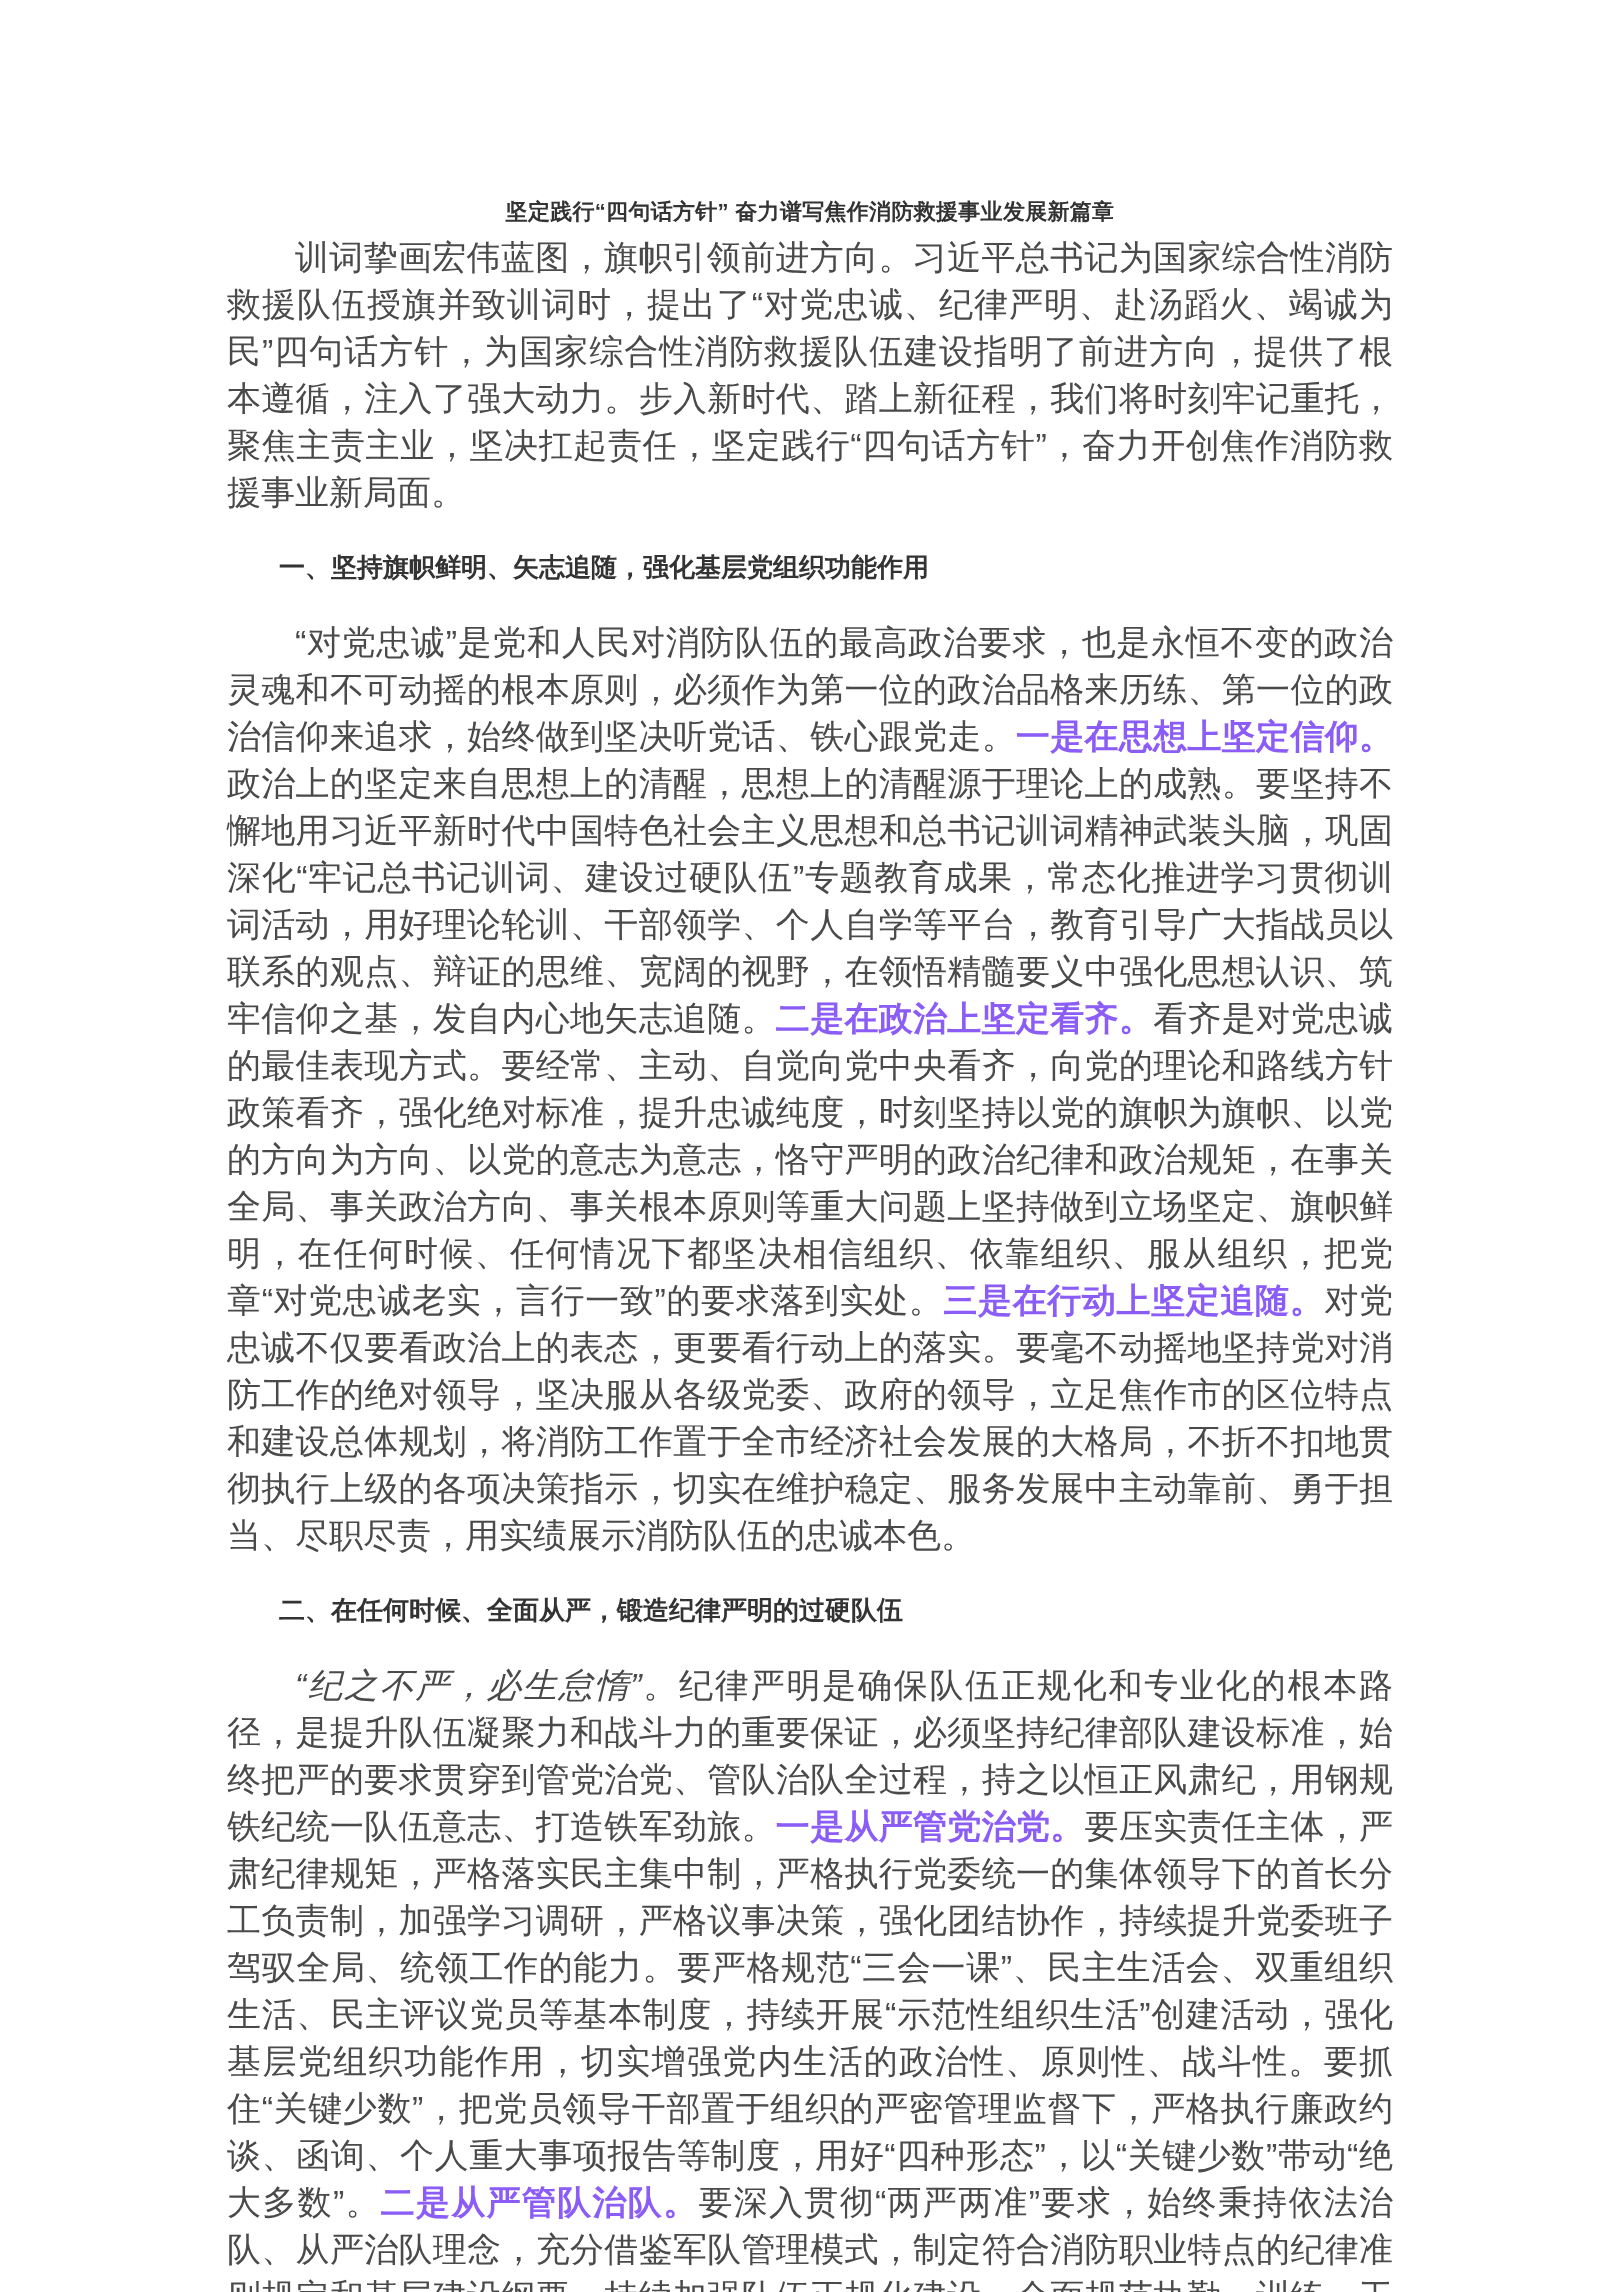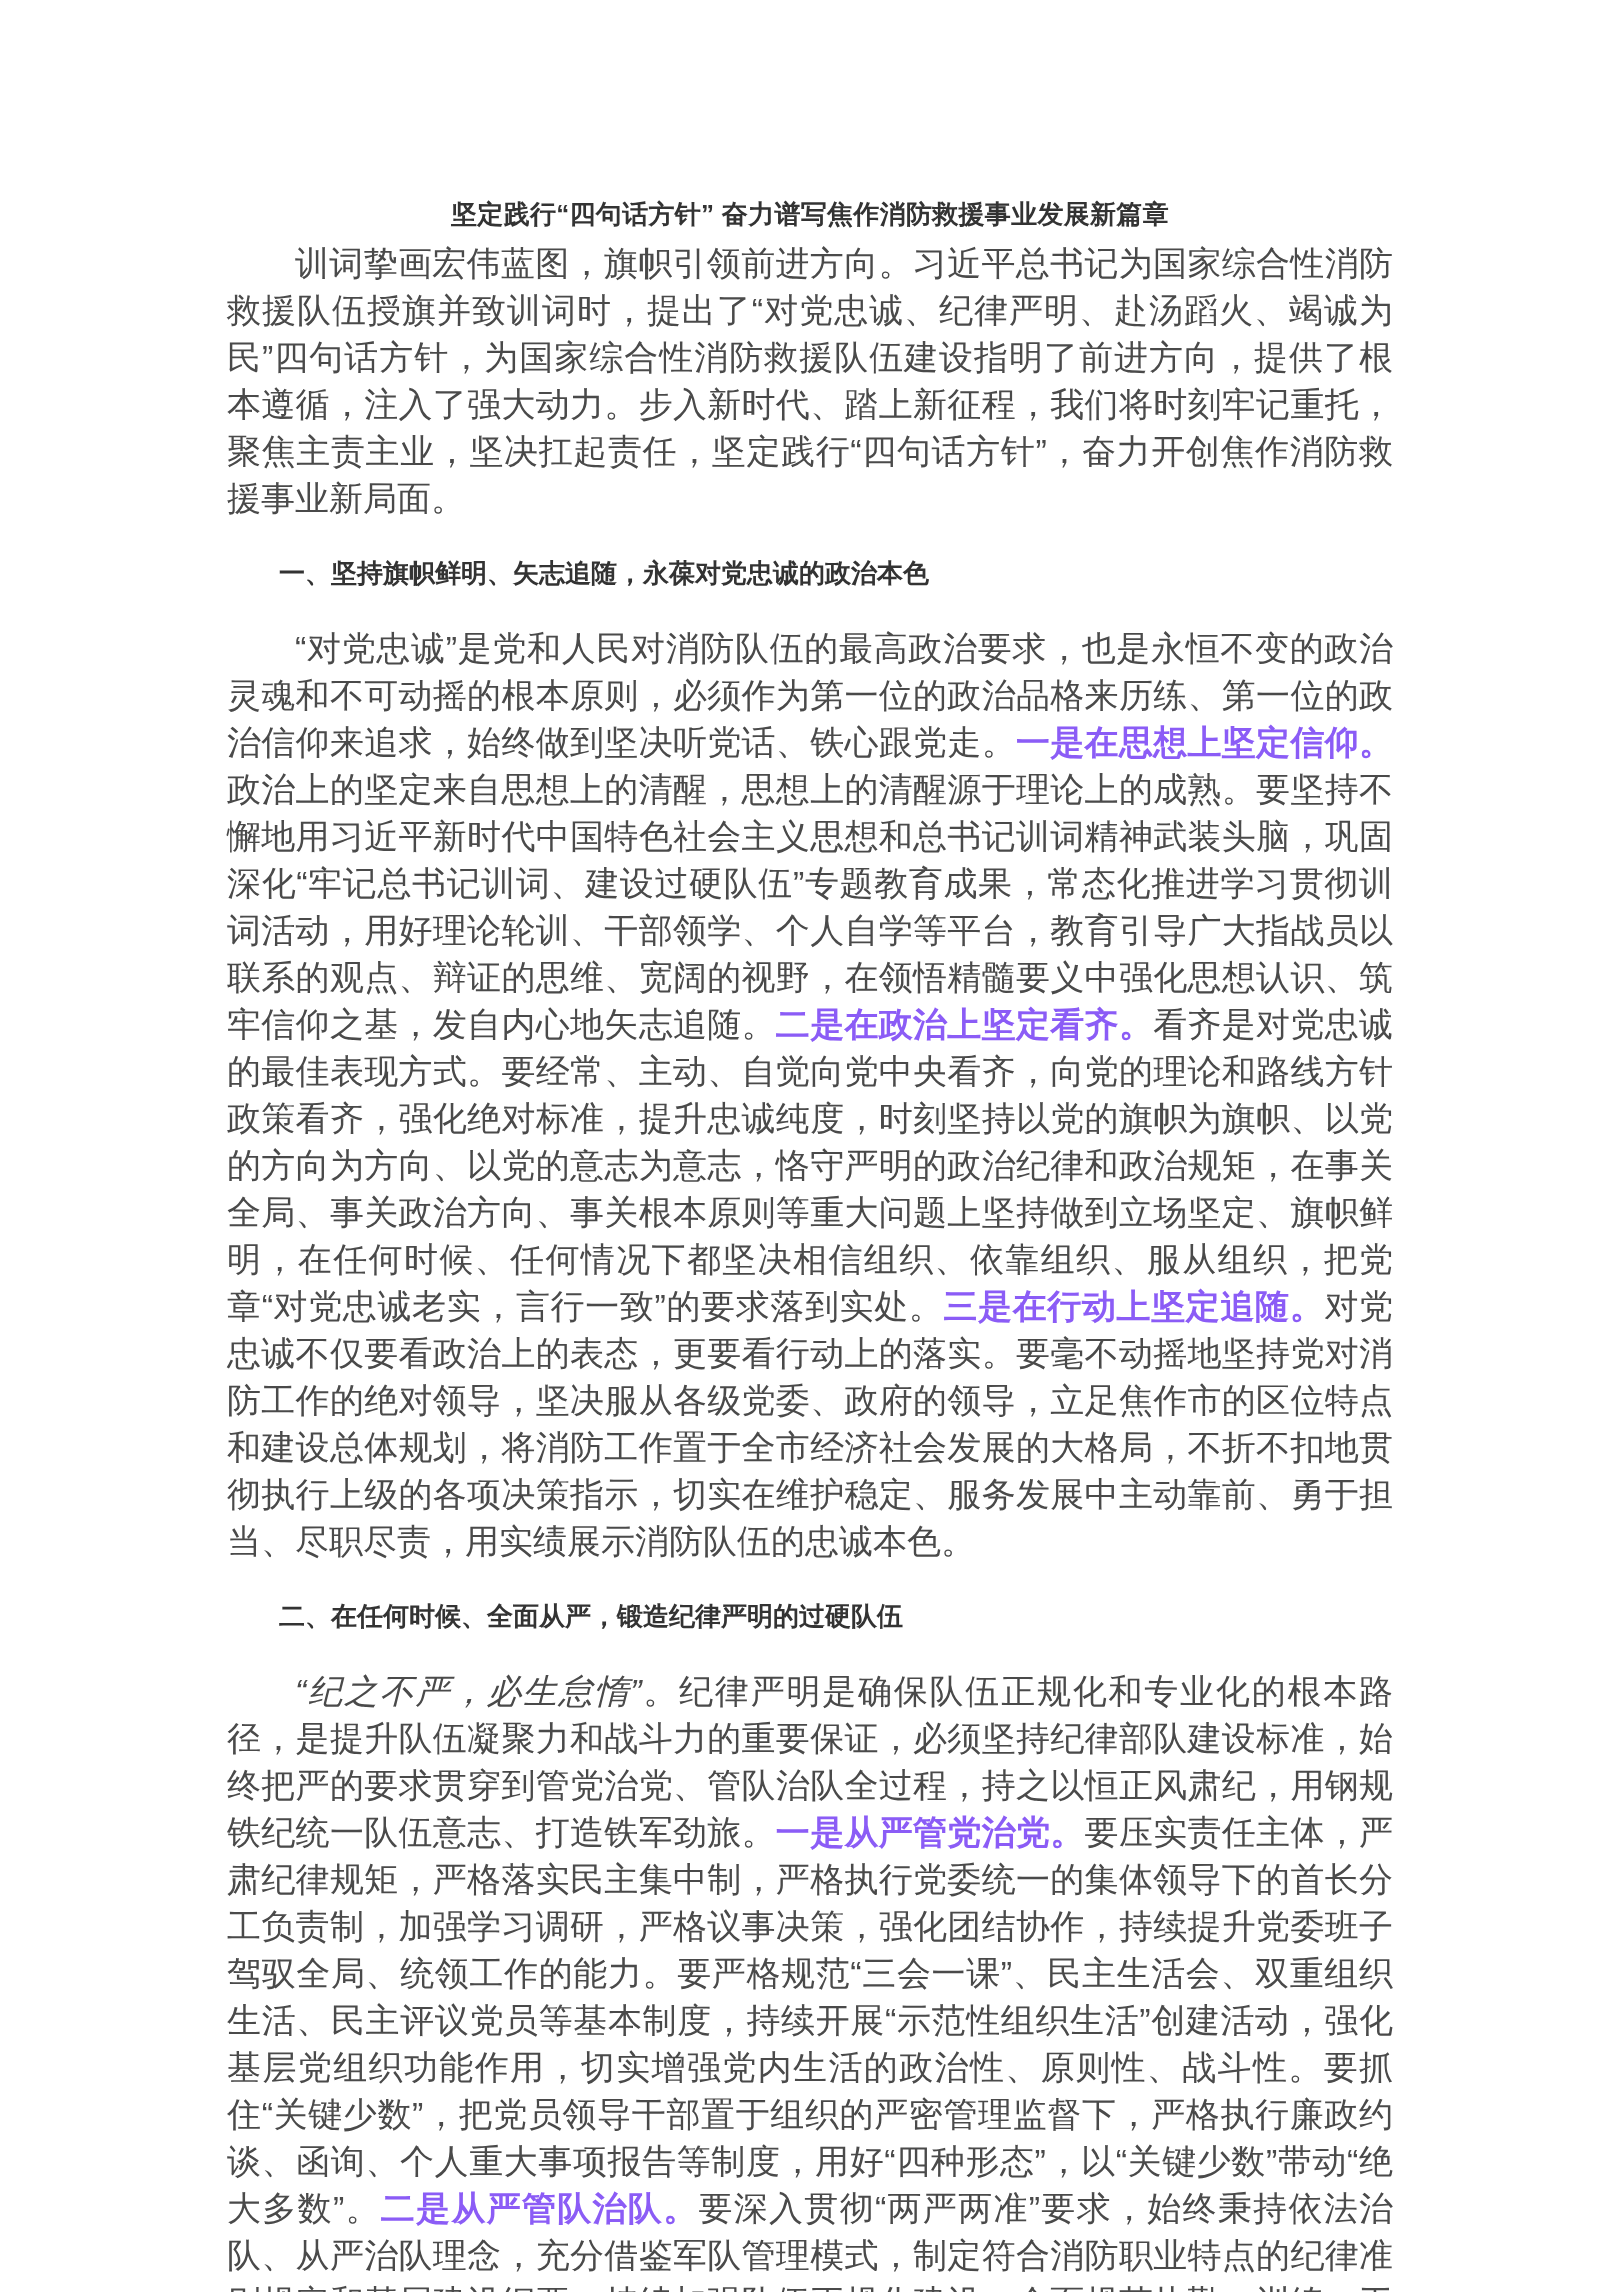--- a/index.html
+++ b/index.html
@@ -27,21 +27,21 @@
     height: 2293px;
     background: #ffffff;
   }
   .content {
     position: absolute;
     left: 227px;
     top: 196px;
     width: 1166px;
   }
   .doc-title {
-    font-size: 26px;
+    font-size: 22px;
     font-weight: bold;
     color: #333333;
     text-align: center;
     line-height: 1.45;
     letter-spacing: 0.3px;
     margin: 0 0 5.9px 0;
     font-family: "Liberation Sans", "DejaVu Sans", sans-serif;
   }
   p.body-para {
     font-size: 34px;
@@ -76,21 +76,21 @@
 <body>
 
 <div class="page">
   <div class="sheet">
     <div class="content">
 
       <h1 class="doc-title">坚定践行“四句话方针” 奋力谱写焦作消防救援事业发展新篇章</h1>
 
       <p class="body-para">训词挚画宏伟蓝图，旗帜引领前进方向。习近平总书记为国家综合性消防救援队伍授旗并致训词时，提出了“对党忠诚、纪律严明、赴汤蹈火、竭诚为民”四句话方针，为国家综合性消防救援队伍建设指明了前进方向，提供了根本遵循，注入了强大动力。步入新时代、踏上新征程，我们将时刻牢记重托，聚焦主责主业，坚决扛起责任，坚定践行“四句话方针”，奋力开创焦作消防救援事业新局面。</p>
 
-      <h2 class="section-heading">一、坚持旗帜鲜明、矢志追随，永葆对党忠诚的政治本色</h2>
+      <h2 class="section-heading">一、坚持旗帜鲜明、矢志追随，强化基层党组织功能作用</h2>
 
       <p class="body-para"><span>“对党忠诚”是党和人民对消防队伍的最高政治要求，也是永恒不变的政治灵魂和不可动摇的根本原则，必须作为第一位的政治品格来历练、第一位的政治信仰来追求，始终做到坚决听党话、铁心跟党走。</span><b class="emph">一是在思想上坚定信仰。</b><span>政治上的坚定来自思想上的清醒，思想上的清醒源于理论上的成熟。要坚持不懈地用习近平新时代中国特色社会主义思想和总书记训词精神武装头脑，巩固深化“牢记总书记训词、建设过硬队伍”专题教育成果，常态化推进学习贯彻训词活动，用好理论轮训、干部领学、个人自学等平台，教育引导广大指战员以联系的观点、辩证的思维、宽阔的视野，在领悟精髓要义中强化思想认识、筑牢信仰之基，发自内心地矢志追随。</span><b class="emph">二是在政治上坚定看齐。</b><span>看齐是对党忠诚的最佳表现方式。要经常、主动、自觉向党中央看齐，向党的理论和路线方针政策看齐，强化绝对标准，提升忠诚纯度，时刻坚持以党的旗帜为旗帜、以党的方向为方向、以党的意志为意志，恪守严明的政治纪律和政治规矩，在事关全局、事关政治方向、事关根本原则等重大问题上坚持做到立场坚定、旗帜鲜明，在任何时候、任何情况下都坚决相信组织、依靠组织、服从组织，把党章“对党忠诚老实，言行一致”的要求落到实处。</span><b class="emph">三是在行动上坚定追随。</b><span>对党忠诚不仅要看政治上的表态，更要看行动上的落实。要毫不动摇地坚持党对消防工作的绝对领导，坚决服从各级党委、政府的领导，立足焦作市的区位特点和建设总体规划，将消防工作置于全市经济社会发展的大格局，不折不扣地贯彻执行上级的各项决策指示，切实在维护稳定、服务发展中主动靠前、勇于担当、尽职尽责，用实绩展示消防队伍的忠诚本色。</span></p>
 
       <h2 class="section-heading">二、在任何时候、全面从严，锻造纪律严明的过硬队伍</h2>
 
       <p class="body-para"><i class="quote-italic">“纪之不严，必生怠惰”</i><span>。纪律严明是确保队伍正规化和专业化的根本路径，是提升队伍凝聚力和战斗力的重要保证，必须坚持纪律部队建设标准，始终把严的要求贯穿到管党治党、管队治队全过程，持之以恒正风肃纪，用钢规铁纪统一队伍意志、打造铁军劲旅。</span><b class="emph">一是从严管党治党。</b><span>要压实责任主体，严肃纪律规矩，严格落实民主集中制，严格执行党委统一的集体领导下的首长分工负责制，加强学习调研，严格议事决策，强化团结协作，持续提升党委班子驾驭全局、统领工作的能力。要严格规范“三会一课”、民主生活会、双重组织生活、民主评议党员等基本制度，持续开展“示范性组织生活”创建活动，强化基层党组织功能作用，切实增强党内生活的政治性、原则性、战斗性。要抓住“关键少数”，把党员领导干部置于组织的严密管理监督下，严格执行廉政约谈、函询、个人重大事项报告等制度，用好“四种形态”，以“关键少数”带动“绝大多数”。</span><b class="emph">二是从严管队治队。</b><span>要深入贯彻“两严两准”要求，始终秉持依法治队、从严治队理念，充分借鉴军队管理模式，制定符合消防职业特点的纪律准则规定和基层建设纲要，持续加强队伍正规化建设，全面规范执勤、训练、工作和生活秩序。要严格落实队伍管理制度，抓实抓细“两个经常性工作”，抓严抓硬队纪队风，不断强化广大指战员的纪律意识、号令意识。要紧盯“人、车、酒、网、赌、贷”等关键环节，加强监督管理，及时消除隐患，坚持常抓不懈、久久为功，定期研判队伍形势，从严纠治突出问题，确保队伍秩序井然、高度稳定。</span><b class="emph">三是从严执纪监督。</b><span>要紧盯权力运行的关键点、管理监督的薄弱点、问题易发的风险点，突出选人用人、财务管理、消防执法、物资采购、基础建</span></p>
 
     </div>
   </div>
 </div>

